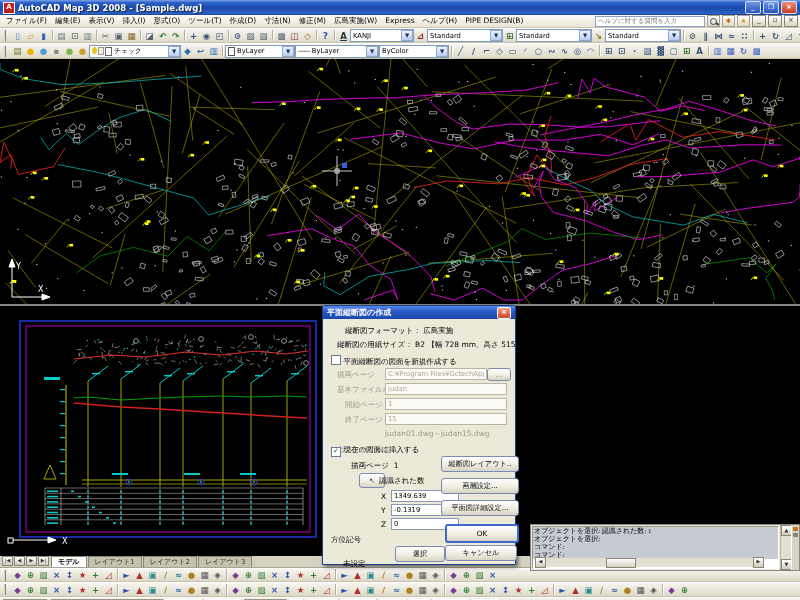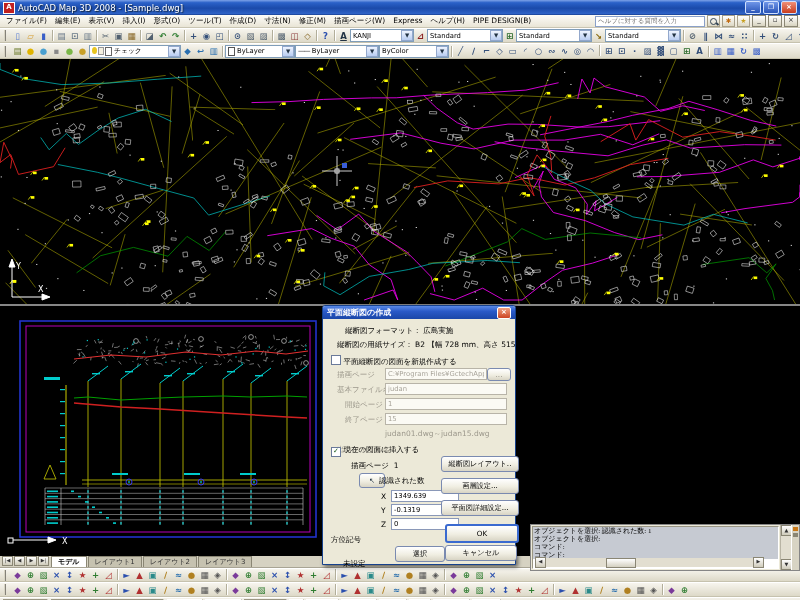--- a/index.html
+++ b/index.html
@@ -3,21 +3,21 @@
 <meta charset="utf-8">
 <style>
   html,body{margin:0;padding:0}
   body{width:800px;height:600px;overflow:hidden;position:relative;background:#ece9d8;
        font-family:"DejaVu Sans",sans-serif;font-size:8px;color:#000;-webkit-font-smoothing:none}
   
   .titlebar{height:15px;background:linear-gradient(180deg,#7da2e8 0%,#2a61c8 18%,#1b4aaa 55%,#2e62c6 90%,#173e90 100%);
             display:flex;align-items:center;padding:0 3px;gap:3px}
   .titlebar .appicon{width:10px;height:10px;background:#c02020;border:1px solid #fff;color:#fff;font-size:7px;
             line-height:9px;text-align:center;font-weight:bold;flex:0 0 auto}
-  .titlebar .ttl{color:#fff;font-size:8.5px;font-weight:normal;text-shadow:1px 1px 1px #123;white-space:nowrap}
+  .titlebar .ttl{color:#fff;font-size:8.5px;font-weight:bold;text-shadow:1px 1px 1px #123;white-space:nowrap}
   .winbtns{margin-left:auto;display:flex;gap:2px}
   .wbtn{width:14px;height:11px;border-radius:2px;border:1px solid #cfe0ff;display:flex;align-items:center;justify-content:center;
         color:#fff;font-size:7px;line-height:7px;background:linear-gradient(180deg,#6f96e8,#2a55b8);font-weight:bold}
   .wbtn.close{background:linear-gradient(180deg,#f09078,#c83c1e)}
   
   .menubar{height:12px;background:linear-gradient(180deg,#fdfcf8,#e9e5d6);display:flex;align-items:center;
            border-bottom:1px solid #c9c5b2;padding-left:2px}
   .menuitem{padding:0 4px;font-size:7.5px;white-space:nowrap;height:12px;line-height:12px}
   .helpsearch{margin-left:auto;display:flex;align-items:center;gap:2px;padding-right:2px}
   .helpsearch input{width:104px;height:9px;font-size:6.5px;border:1px solid #8aa0c8;padding:0 2px;color:#555;
@@ -114,21 +114,21 @@
   <span id="menu-items" style="display:flex">
       <span class="menuitem">ファイル(F)</span>
       <span class="menuitem">編集(E)</span>
       <span class="menuitem">表示(V)</span>
       <span class="menuitem">挿入(I)</span>
       <span class="menuitem">形式(O)</span>
       <span class="menuitem">ツール(T)</span>
       <span class="menuitem">作成(D)</span>
       <span class="menuitem">寸法(N)</span>
       <span class="menuitem">修正(M)</span>
-      <span class="menuitem">描画ページ(W)</span>
+      <span class="menuitem">広島実施(W)</span>
       <span class="menuitem">Express</span>
       <span class="menuitem">ヘルプ(H)</span>
       <span class="menuitem">PIPE DESIGN(B)</span>
     </span>
   <span class="helpsearch">
     <input placeholder="ヘルプに対する質問を入力" style="">
     <span class="mini">
         <span class="mag"></span>
       </span>
     <span class="mini" style="color:#c06a10">✱</span>

